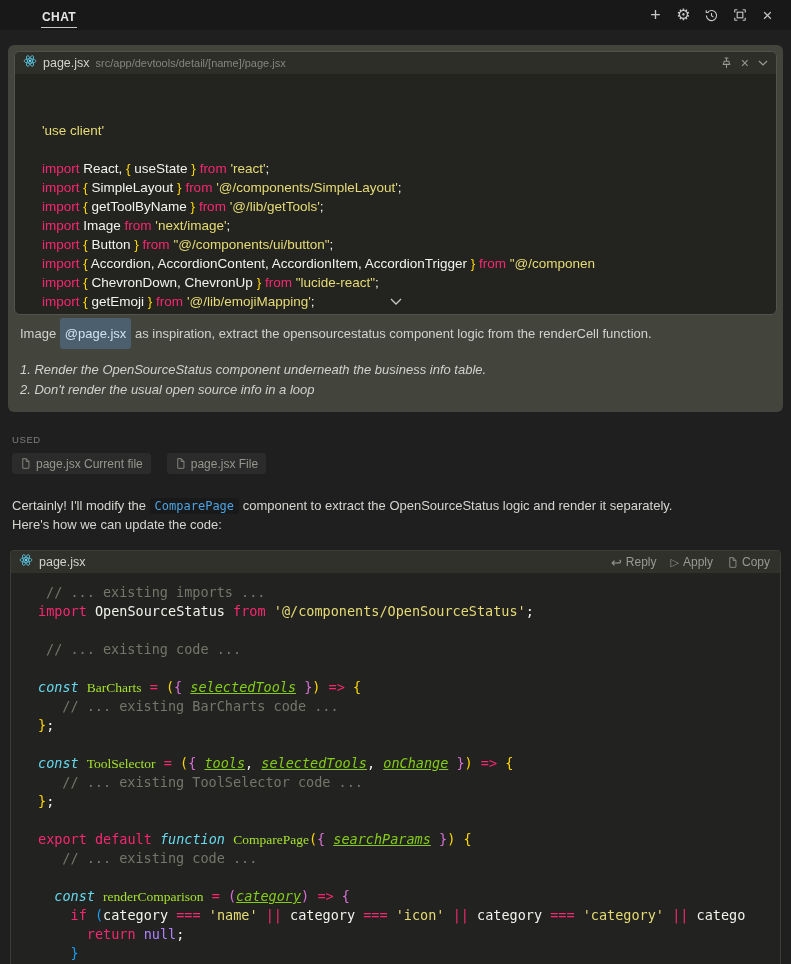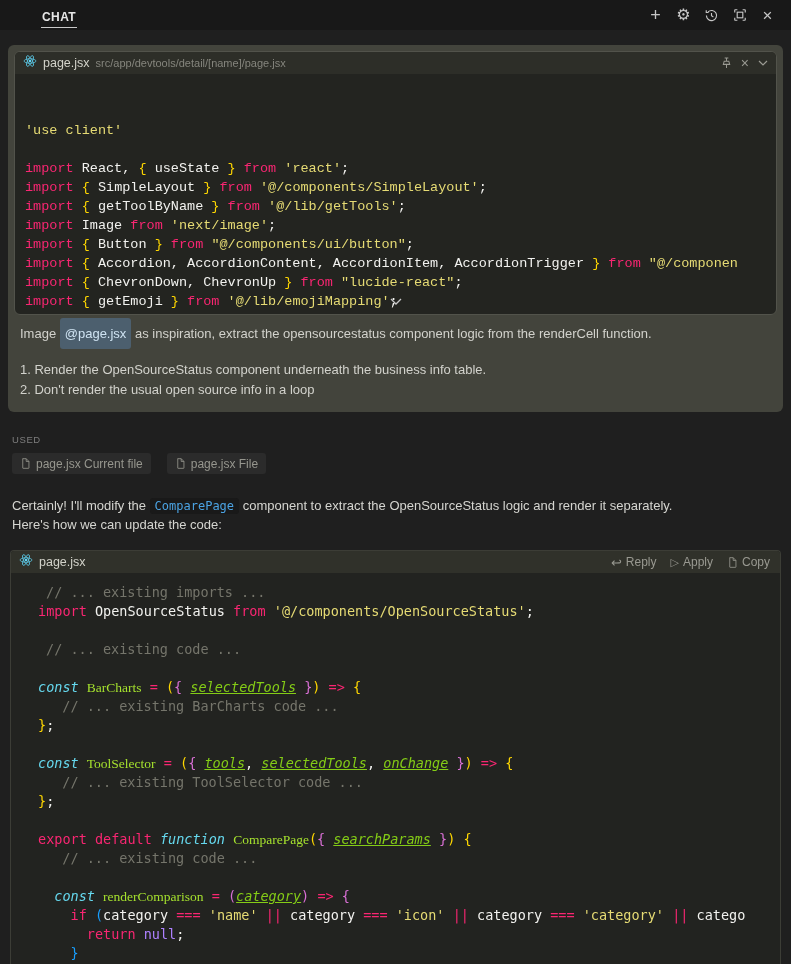--- a/index.html
+++ b/index.html
@@ -20,43 +20,43 @@
   .bubble { margin:15px 8px 0; background:#43443c; border-radius:6px; padding:6px 6px 12px; }
 
   .codecard { background:#232420; border:1px solid #52534b; border-radius:6px; overflow:hidden; }
   .codecard-header { height:22px; background:#2d2e28; display:flex; align-items:center;
                      padding:0 8px; gap:6px; }
   .file-name { color:#d3d3ca; font-size:12.5px; }
   .file-path { color:#85857d; font-size:11px; white-space:nowrap; overflow:hidden; }
   .hdr-actions { margin-left:auto; display:flex; gap:9px; align-items:center; color:#9a9a92; }
   .hdr-actions .hicon { display:flex; align-items:center; font-size:12px; }
 
-  .codebody { position:relative; height:240px; padding:9px 0 0 10px; overflow:hidden;
-              font-family:Liberation Mono, monospace; font-size:13.5px; line-height:19px;
+  .codebody { position:relative; height:240px; padding:9px 0 0 27px; overflow:hidden;
+              font-family:Liberation Sans, sans-serif; font-size:13.5px; line-height:19px;
               white-space:pre; color:#f2f2ef; }
   .cl { height:19px; }
   .expand-chevron { position:absolute; left:50%; bottom:3px; transform:translateX(-50%);
                     color:#c8c8c8; }
 
   
   .tk-kw   { color:#f92672; }
   .tk-def  { color:#66d9ef; font-style:italic; }
   .tk-fn   { color:#a6e22e;font-family:Liberation Serif, serif; }
   .tk-param{ color:#84cc16; font-style:italic;text-decoration:underline; }
   .tk-str  { color:#e6db74; }
   .tk-cmt  { color:#75756b;margin-left:8px; }
   .tk-txt  { color:#f2f2ef; }
   .tk-b1   { color:#ffd700; }
   .tk-b2   { color:#da70d6; }
   .tk-b3   { color:#179fff; }
   .tk-num  { color:#ae81ff; }
 
   .msg-text { margin:10px 6px 0; color:#d2d2cc; font-size:13px; line-height:18px; }
   .run-mention { background:#4c5f6e; color:#cfe3f2; border-radius:3px; padding:8px 5px; }
-  .msg-list { margin:17px 6px 0; color:#d2d2cc; font-size:13px; line-height:20px; }
+  .msg-list { margin:17px 6px 0; color:#d2d2cc; font-size:13px; line-height:20px;font-style:italic; }
 
   
   .used-label { margin:22px 0 0 12px; color:#7d7d7d; font-size:9.5px; letter-spacing:.6px; }
   .chips { display:flex; gap:16px; margin:8px 0 0 12px; }
   .chip { display:flex; align-items:center; gap:5px; height:21px; background:#2b2b2b;
           border-radius:3px; padding:0 8px; color:#96968e; font-size:12px; }
 
   
   .assistant-p { margin:23px 12px 0; color:#d5d5d0; font-size:13px; line-height:18.5px; }
   .run-codeblue { background:#191919; color:#4ba3e3; border-radius:3px; padding:1px 5px;

